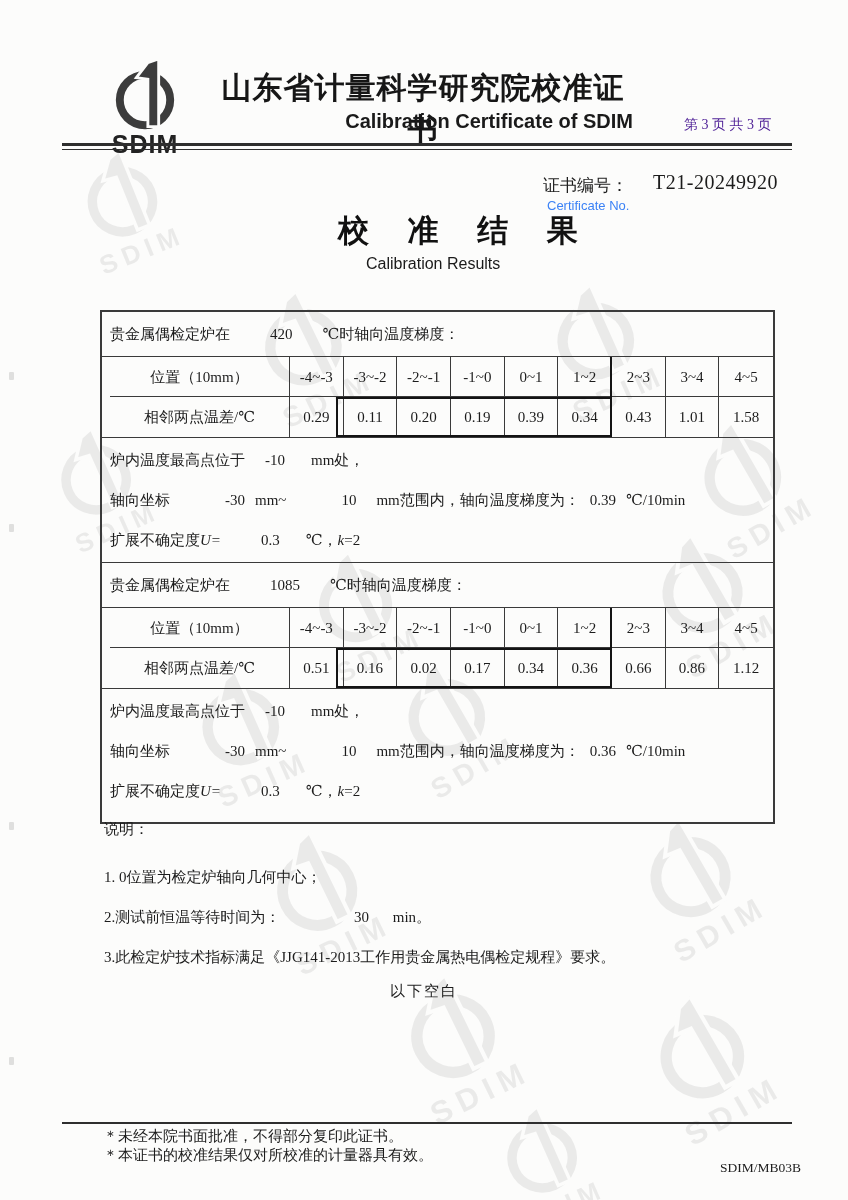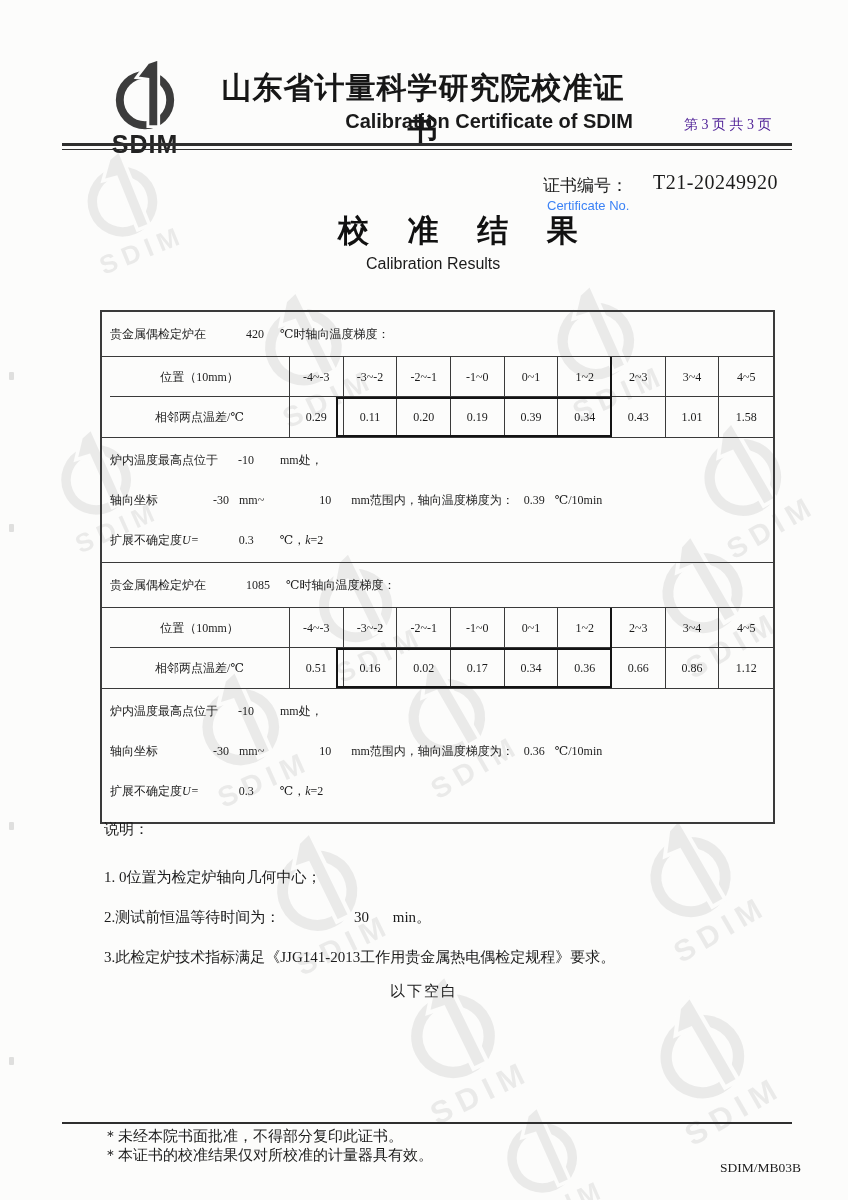--- a/index.html
+++ b/index.html
@@ -22,34 +22,34 @@
   .rule-double { position:absolute; left:62px; top:143px; width:730px; height:7px; border-top:3px solid #2e2e2e; border-bottom:1px solid #2e2e2e; }
 
   
   .cert-label { position:absolute; left:543px; top:174px; font-size:17px; }
   .cert-value { position:absolute; left:653px; top:171px; font-size:20px; letter-spacing:.5px; }
   .cert-en    { position:absolute; left:547px; top:198px; font-family:"Liberation Sans",sans-serif; font-size:13px; color:#3b82f6;text-align:right; }
   .results-zh { position:absolute; left:338px; top:210px; font-family:"Liberation Sans",sans-serif; font-weight:bold; font-size:31px; letter-spacing:15px; color:#111; }
   .results-en { position:absolute; left:366px; top:255px; font-family:"Liberation Sans",sans-serif; font-size:16px; color:#1a1a1a; }
 
   
-  .main-table { position:absolute; left:100px; top:310px; width:675px; border:2px solid #3a3a3a; background:transparent; font-size:12px; }
+  .main-table { position:absolute; left:100px; top:310px; width:675px; border:2px solid #3a3a3a; background:transparent; font-size:15px; }
   .t-row { position:relative; border-bottom:1px solid #3a3a3a; }
   .t-intro { height:45px; display:flex; align-items:center; padding-left:8px; }
   .t-grid { display:grid; grid-template-columns:180px repeat(9,1fr); position:relative;padding-left:8px; }
   .t-grid > div { height:40px; line-height:40px; text-align:center; border-right:1px solid #3a3a3a; border-bottom:1px solid #3a3a3a; overflow:hidden; }
   .t-grid > div:nth-child(10n) { border-right:none; }
   .t-grid > div:nth-child(n+11) { border-bottom:none; }
   .t-grid-wrap { border-bottom:1px solid #3a3a3a; position:relative; }
   .em-box { position:absolute; left:234px; top:40px; width:276px; height:40px; border:2px solid #141414; pointer-events:none; }
   .em-vline { position:absolute; left:508px; top:0; width:2px; height:40px; background:#141414; pointer-events:none; }
   .t-text { padding:2px 8px; }
   .t-line { height:40px; display:flex; align-items:center; }
   .t-last { border-bottom:none; }
-  .gap10{margin-left:10px}.gap15{margin-left:26px}.gap20{margin-left:20px}.gap30{margin-left:16px}.gap40{margin-left:40px}.gap55{margin-left:55px}.gap70{margin-left:70px}
+  .gap10{margin-left:10px}.gap15{margin-left:26px}.gap20{margin-left:20px}.gap30{margin-left:30px}.gap40{margin-left:40px}.gap55{margin-left:55px}.gap70{margin-left:70px}
   .it { font-style:italic; }
 
   
   .note { position:absolute; left:104px; font-size:15px; color:#1c1c1c; }
   .blank-note { position:absolute; left:390px; top:982px; font-size:15px; letter-spacing:2px; }
 
   
   .rule-footer { position:absolute; left:62px; top:1122px; width:730px; border-top:2px solid #2e2e2e; }
   .foot-note { position:absolute; left:103px; font-size:15px; }
   .form-no { position:absolute; left:720px; top:1160px; font-size:13.5px; }

